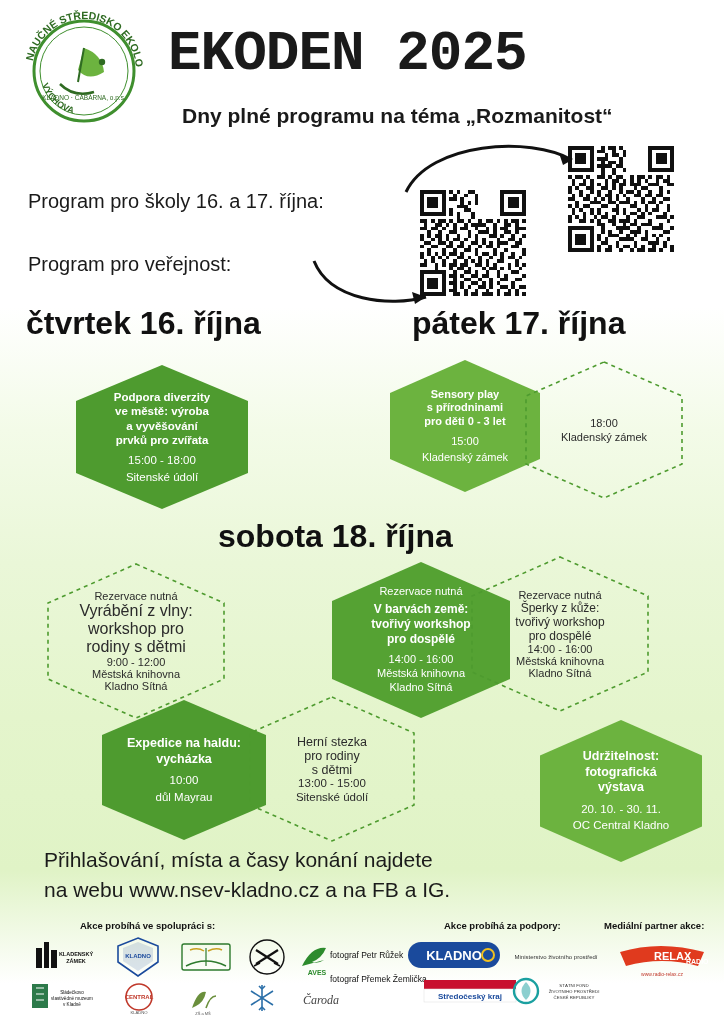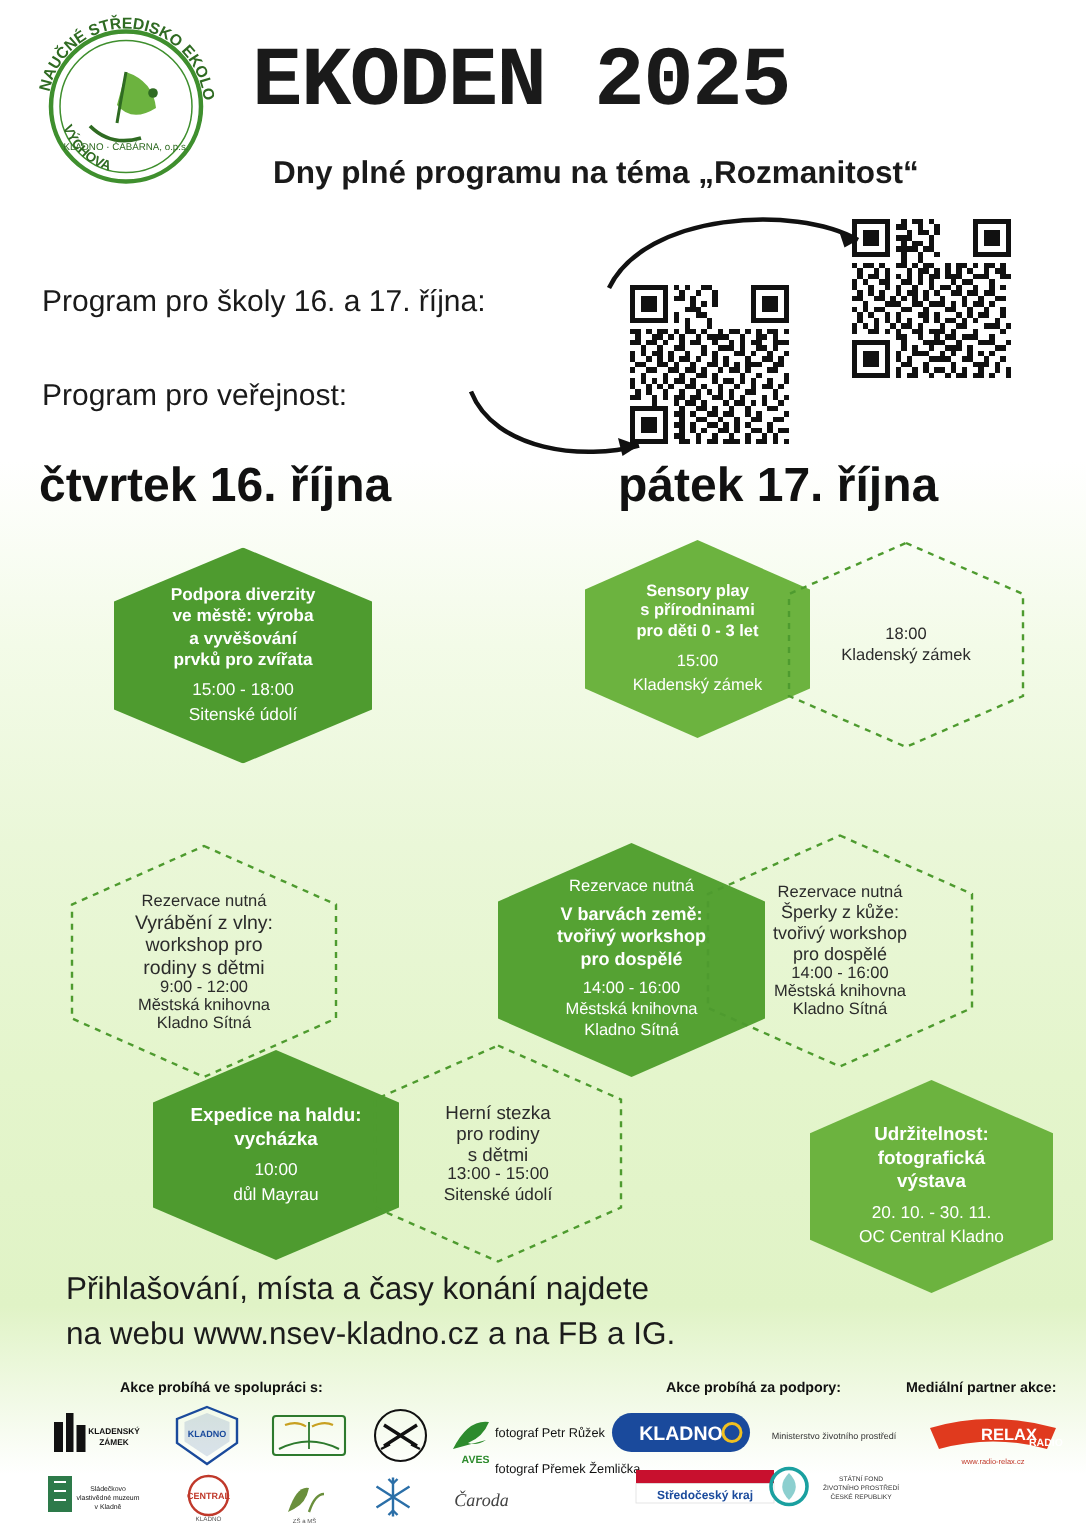--- a/index.html
+++ b/index.html
@@ -547,20 +547,21 @@
   </div>
   <div class="arrow arrow2">
     <svg width="130" height="55" viewBox="0 0 130 55">
       <path d="M4 6 C 20 46, 80 52, 116 42" fill="none" stroke="#111" stroke-width="3"></path>
       <path d="M116 42 l-14 -5 l3 12 z" fill="#111"></path>
     </svg>
   </div>
 
   <div class="day day-thu">čtvrtek 16. října</div>
   <div class="day day-fri">pátek 17. října</div>
+  <div class="day day-sat">sobota 18. října</div>
 
   <div class="hex solid-dark" style="left:76px; top:365px; width:172px; height:144px; font-size:11.5px;">
     <div class="htitle">Podpora diverzity<br>ve městě: výroba<br>a vyvěšování<br>prvků pro zvířata</div>
     <div class="hmeta">15:00 - 18:00</div>
     <div class="hmeta" style="margin-top:2px;">Sitenské údolí</div>
   </div>
 
   <div class="hex solid-mid" style="left:390px; top:360px; width:150px; height:132px; font-size:11px;">
     <div class="htitle">Sensory play<br>s přírodninami<br>pro děti 0 - 3 let</div>
     <div class="hmeta">15:00</div>
@@ -576,21 +577,21 @@
       <div class="hmeta" style="margin-top:2px;">Kladenský zámek</div>
     </div>
   </div>
 
   <div class="hex-outline-wrap" style="left:46px; top:562px; width:180px; height:158px;">
     <svg width="180" height="158" viewBox="0 0 180 158">
       <polygon points="90,2 178,41 178,117 90,156 2,117 2,41" fill="none" stroke="#4e9b2f" stroke-width="1.6" stroke-dasharray="4 4"></polygon>
     </svg>
     <div class="inner" style="font-size:11px;">
       <div class="hnote">Rezervace nutná</div>
-      <div class="htitle" style="font-size:13px;">Vyrábění z vlny:<br>workshop pro<br>rodiny s dětmi</div>
+      <div class="htitle" style="font-size:16px;">Vyrábění z vlny:<br>workshop pro<br>rodiny s dětmi</div>
       <div class="hmeta">9:00 - 12:00</div>
       <div class="hmeta" style="margin-top:0px;">Městská knihovna<br>Kladno Sítná</div>
     </div>
   </div>
 
   <div class="hex solid-green" style="left:332px; top:562px; width:178px; height:156px; font-size:11px;">
     <div class="hnote">Rezervace nutná</div>
     <div class="htitle" style="font-size:12px;">V barvách země:<br>tvořivý workshop<br>pro dospělé</div>
     <div class="hmeta">14:00 - 16:00</div>
     <div class="hmeta" style="margin-top:0px;">Městská knihovna<br>Kladno Sítná</div>

